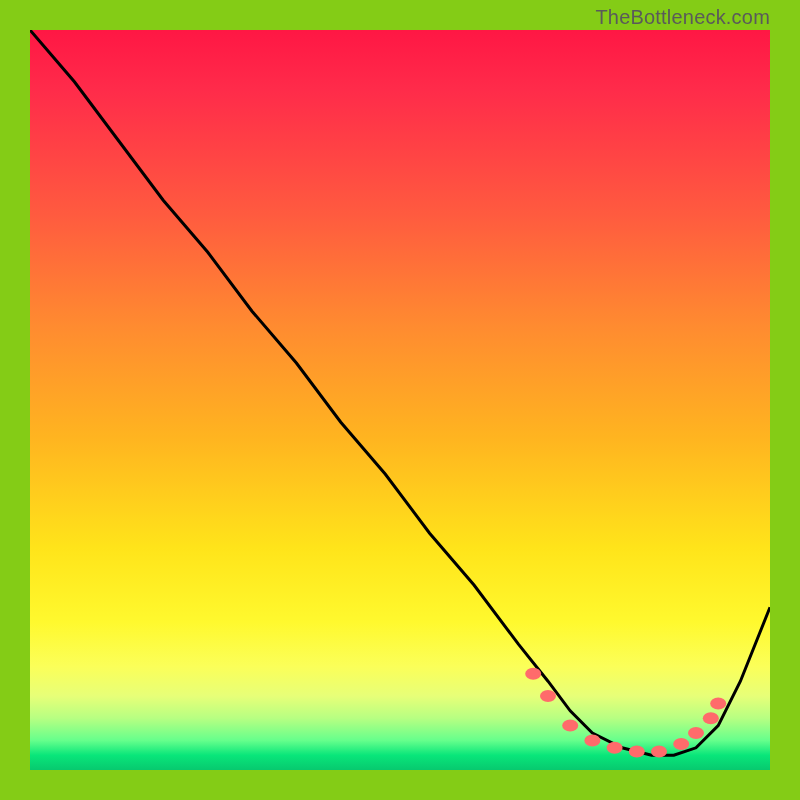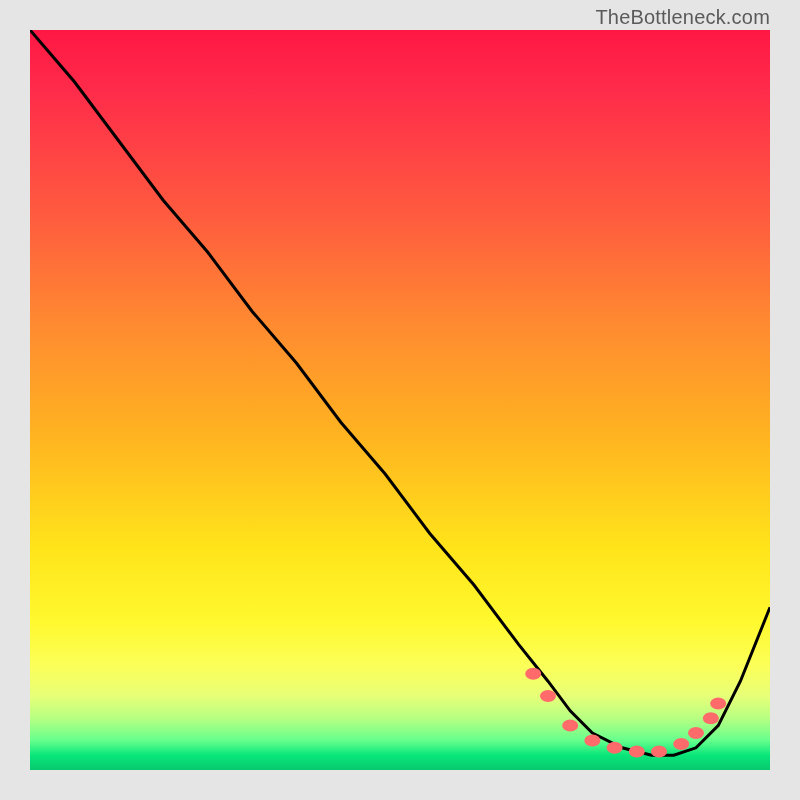--- a/index.html
+++ b/index.html
@@ -7,21 +7,21 @@
     padding: 0;
     width: 800px;
     height: 800px;
     overflow: hidden;
     background: #000;
   }
   .frame {
     position: relative;
     width: 800px;
     height: 800px;
-    background: #e5e5e5;
+    background: #84cc16;
   }
   .plot-area {
     position: absolute;
     left: 30px;
     top: 30px;
     width: 740px;
     height: 740px;
     
     background: linear-gradient(
       to bottom,

